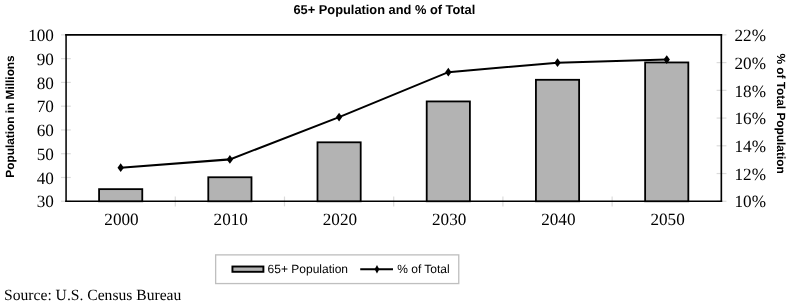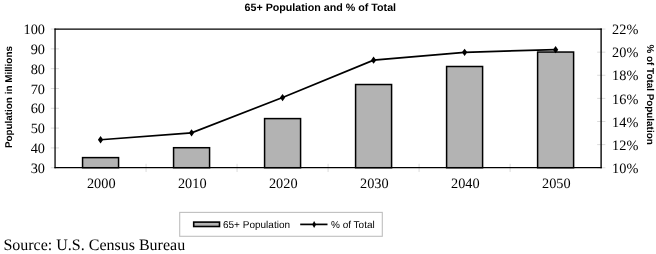--- a/index.html
+++ b/index.html
@@ -1,21 +1,21 @@
 <!DOCTYPE html>
 <html><head>
 <meta charset="utf-8">
 <style>
   html,body{margin:0;padding:0;background:#fff;}
   *{-webkit-font-smoothing:antialiased;text-rendering:geometricPrecision;}
   svg,div{transform:translateZ(0);}
   body{width:656px;height:254px;position:relative;overflow:hidden;
        font-family:"Liberation Sans",sans-serif;color:#000;}
   #chart{position:absolute;left:0;top:0;width:656px;height:254px;}
-  .src{position:absolute;left:3.4px;top:238.6px;font-family:"Liberation Serif",serif;font-size:16px;line-height:14px;color:#000;}
+  .src{position:absolute;left:3.4px;top:238.6px;font-family:"Liberation Serif",serif;font-size:13px;line-height:14px;color:#000;}
 </style>
 </head>
 <body>
 
 <svg id="chart" viewBox="0 0 656 254">
     <text x="320.3" y="11.3" text-anchor="middle" font-family="&quot;Liberation Sans&quot;,sans-serif" font-size="10.7" font-weight="bold" fill="#000">65+ Population and % of Total</text>
     <line x1="50.800000000000004" y1="167.72" x2="59" y2="167.72" stroke="#dbdbdb" stroke-width="1"></line>
     <text x="44.96" y="172.92" text-anchor="end" font-family="&quot;Liberation Serif&quot;,serif" font-size="14.3" fill="#000">30</text>
     <line x1="50.800000000000004" y1="147.9114285714286" x2="59" y2="147.9114285714286" stroke="#dbdbdb" stroke-width="1"></line>
     <text x="44.96" y="153.11142857142858" text-anchor="end" font-family="&quot;Liberation Serif&quot;,serif" font-size="14.3" fill="#000">40</text>

